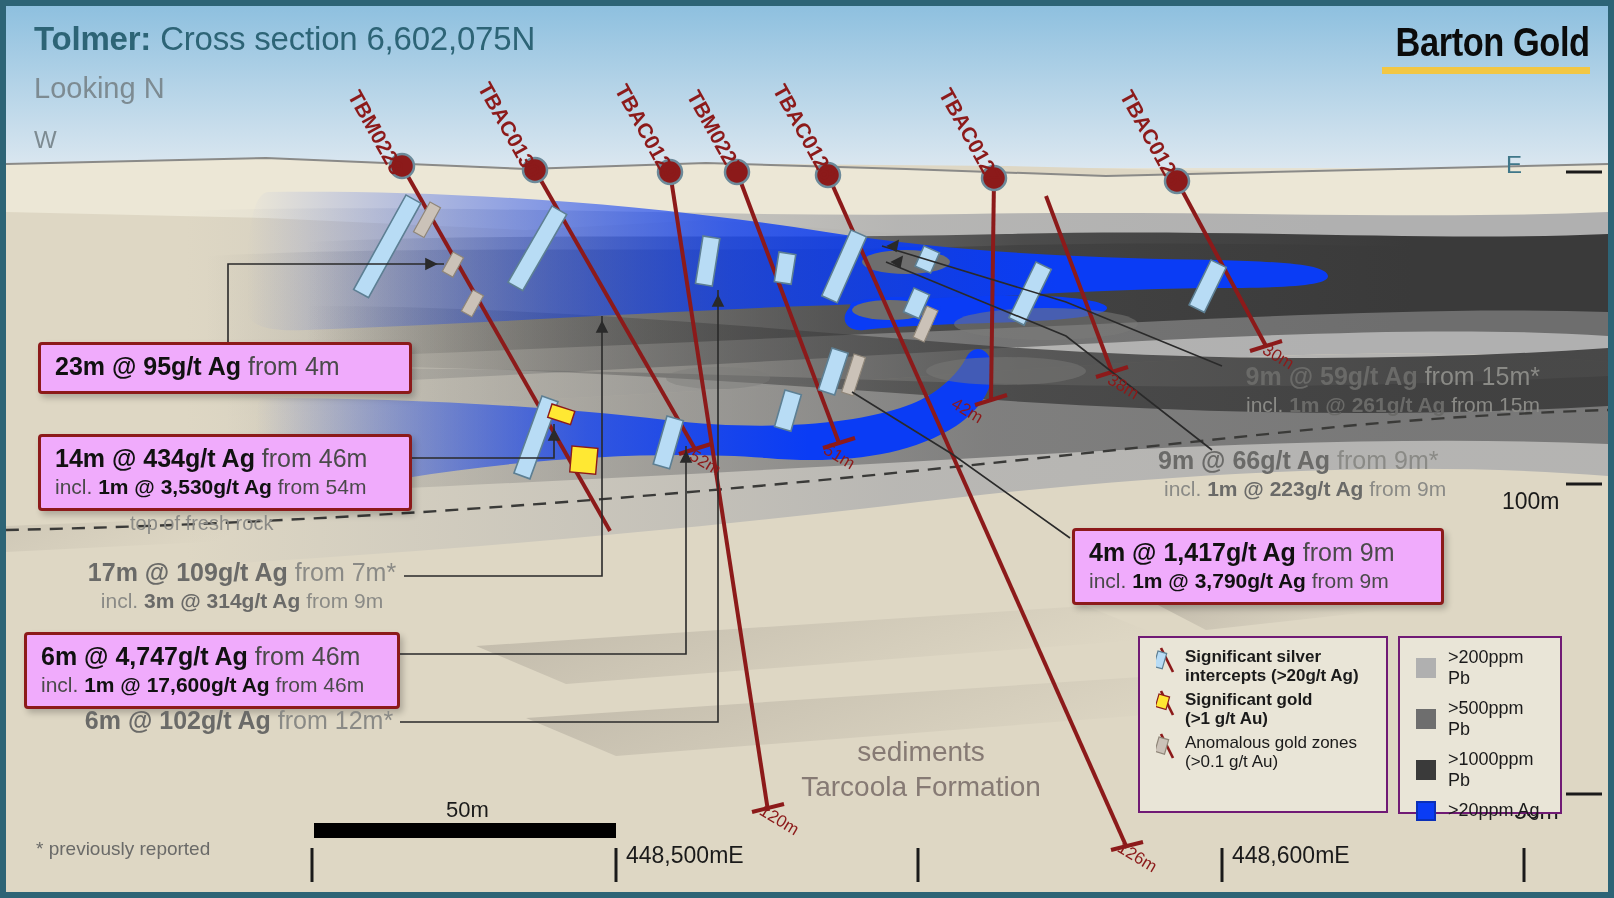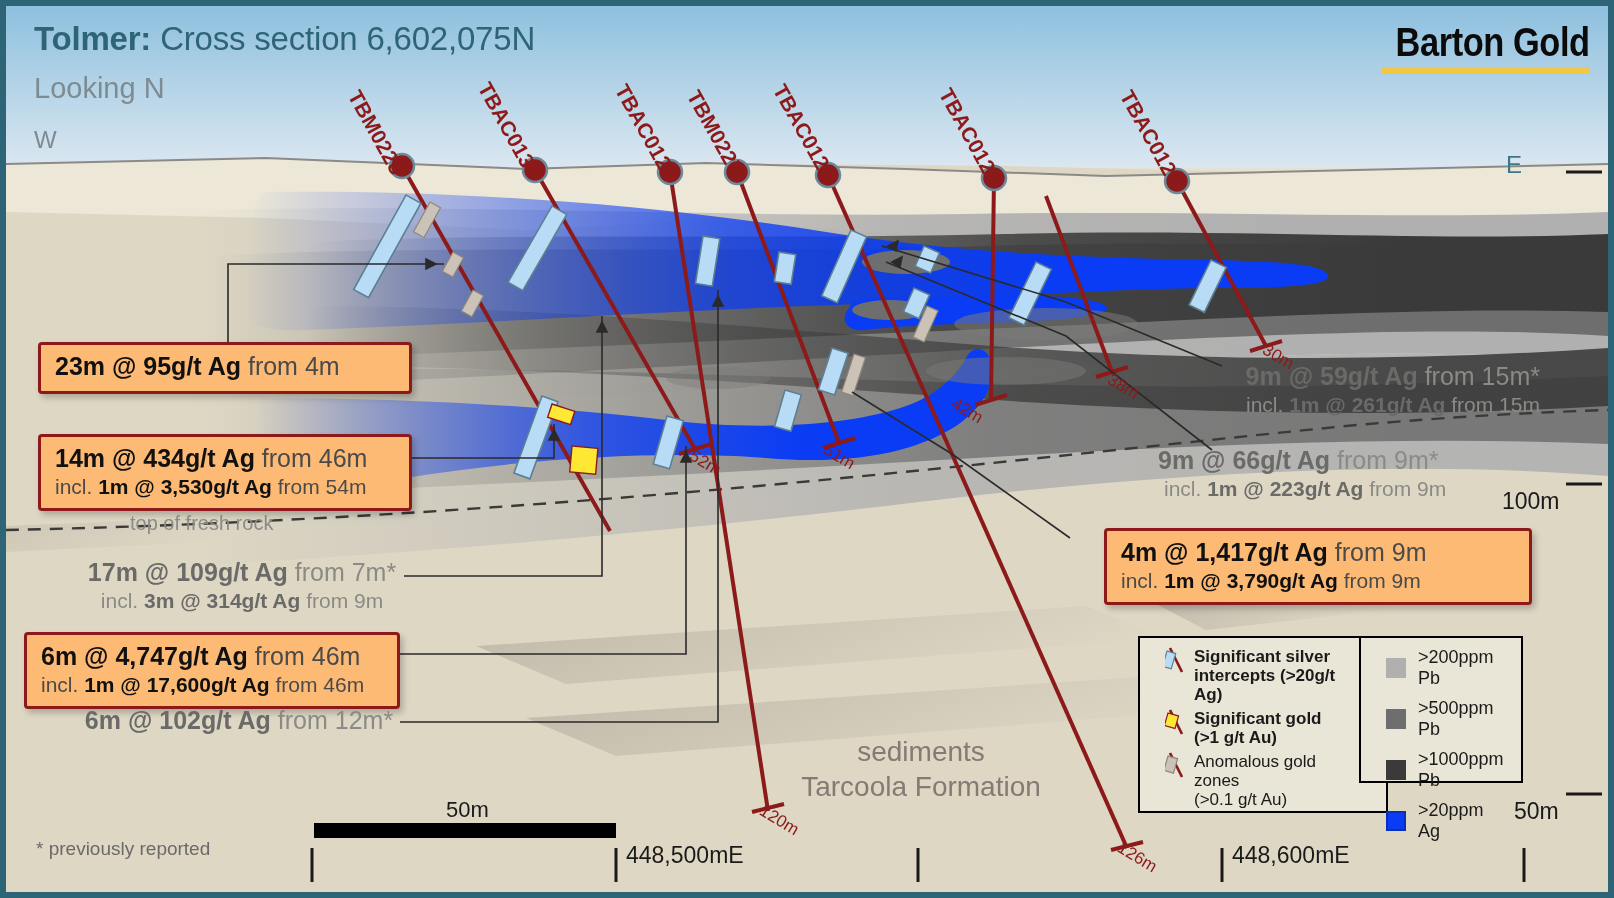--- a/index.html
+++ b/index.html
@@ -44,21 +44,21 @@
     font-family: "Liberation Sans", sans-serif;
     font-weight: bold; font-size: 40px; color: #0b0b0b;
     letter-spacing: -0.5px; line-height: 1;
     transform: scaleX(0.86); transform-origin: right center;
   }
   .logo-rule { height: 7px; background: #f2c744; margin-top: 5px; width: 208px; margin-left: auto; }
 
   
   .callout {
     position: absolute;
-    background: #fdba74;
+    background: #f0abfc;
     border: 3px solid #8c1a1a;
     border-radius: 4px;
     padding: 7px 14px 9px 14px;
     box-shadow: 3px 4px 6px rgba(0,0,0,0.22);
     white-space: nowrap;
   }
   .callout .l1 { font-size: 25px; color: #111; line-height: 1.18; }
   .callout .l2 { font-size: 21px; color: #111; line-height: 1.2; }
   .b { font-weight: bold; }
   .dim { color: #4a4a4a; font-weight: normal; }
@@ -102,25 +102,25 @@
     position: absolute; left: 308px; top: 817px;
     width: 302px; height: 15px; background: #000;
   }
   .east-label { position: absolute; font-size: 23px; color: #1a1a1a; white-space: nowrap; }
   .elev-label { position: absolute; font-size: 23px; color: #1a1a1a; white-space: nowrap; }
 
   
   .legend-box {
     position: absolute;
     background: #e9e5d7;
-    border: 2px solid #000000;
-    padding: 9px 25px;
+    border: 2px solid #701a75;
+    padding: 9px 16px;
   }
   #legend-symbols { left: 1132px; top: 630px; width: 250px; height: 177px; }
-  #legend-colors  { left: 1353px; top: 630px; width: 164px; height: 147px; }
+  #legend-colors  { left: 1392px; top: 630px; width: 164px; height: 178px; }
   .leg-row { display: flex; align-items: flex-start; margin-bottom: 5px; }
   .leg-sym { width: 22px; min-width: 22px; height: 26px; margin-right: 7px; position: relative; }
   .leg-txt { font-size: 17px; color: #1a1a1a; line-height: 1.12; }
   .leg-txt.bold { font-weight: bold; }
   .leg-sw { width: 20px; height: 20px; margin-right: 12px; min-width: 20px; }
   .leg-row2 { display: flex; align-items: center; margin-bottom: 9px; }
   .leg-txt2 { font-size: 18px; color: #1a1a1a; }
 </style>
 </head>
 <body>
@@ -351,21 +351,21 @@
   <div class="callout" style="left:32px; top:428px; width:374px;">
     <div class="l1"><span class="b">14m @ 434g/t Ag</span><span class="dim"> from 46m</span></div>
     <div class="l2"><span class="dim">incl. </span><span class="b">1m @ 3,530g/t Ag</span><span class="dim"> from 54m</span></div>
   </div>
 
   <div class="callout" style="left:18px; top:626px; width:376px;">
     <div class="l1"><span class="b">6m @ 4,747g/t Ag</span><span class="dim"> from 46m</span></div>
     <div class="l2"><span class="dim">incl. </span><span class="b">1m @ 17,600g/t Ag</span><span class="dim"> from 46m</span></div>
   </div>
 
-  <div class="callout" style="left:1098px; top:522px; width:428px;">
+  <div class="callout" style="left:1066px; top:522px; width:372px;">
     <div class="l1"><span class="b">4m @ 1,417g/t Ag</span><span class="dim"> from 9m</span></div>
     <div class="l2"><span class="dim">incl. </span><span class="b">1m @ 3,790g/t Ag</span><span class="dim"> from 9m</span></div>
   </div>
 
   <div class="plain" style="left:72px; top:552px; text-align:center; width:328px;">
     <div class="l1"><span class="b">17m @ 109g/t Ag</span><span class="dim"> from 7m*</span></div>
     <div class="l2"><span class="dim">incl. </span><span class="b">3m @ 314g/t Ag</span><span class="dim"> from 9m</span></div>
   </div>
 
   <div class="plain" style="left:70px; top:700px; text-align:center; width:326px;">

